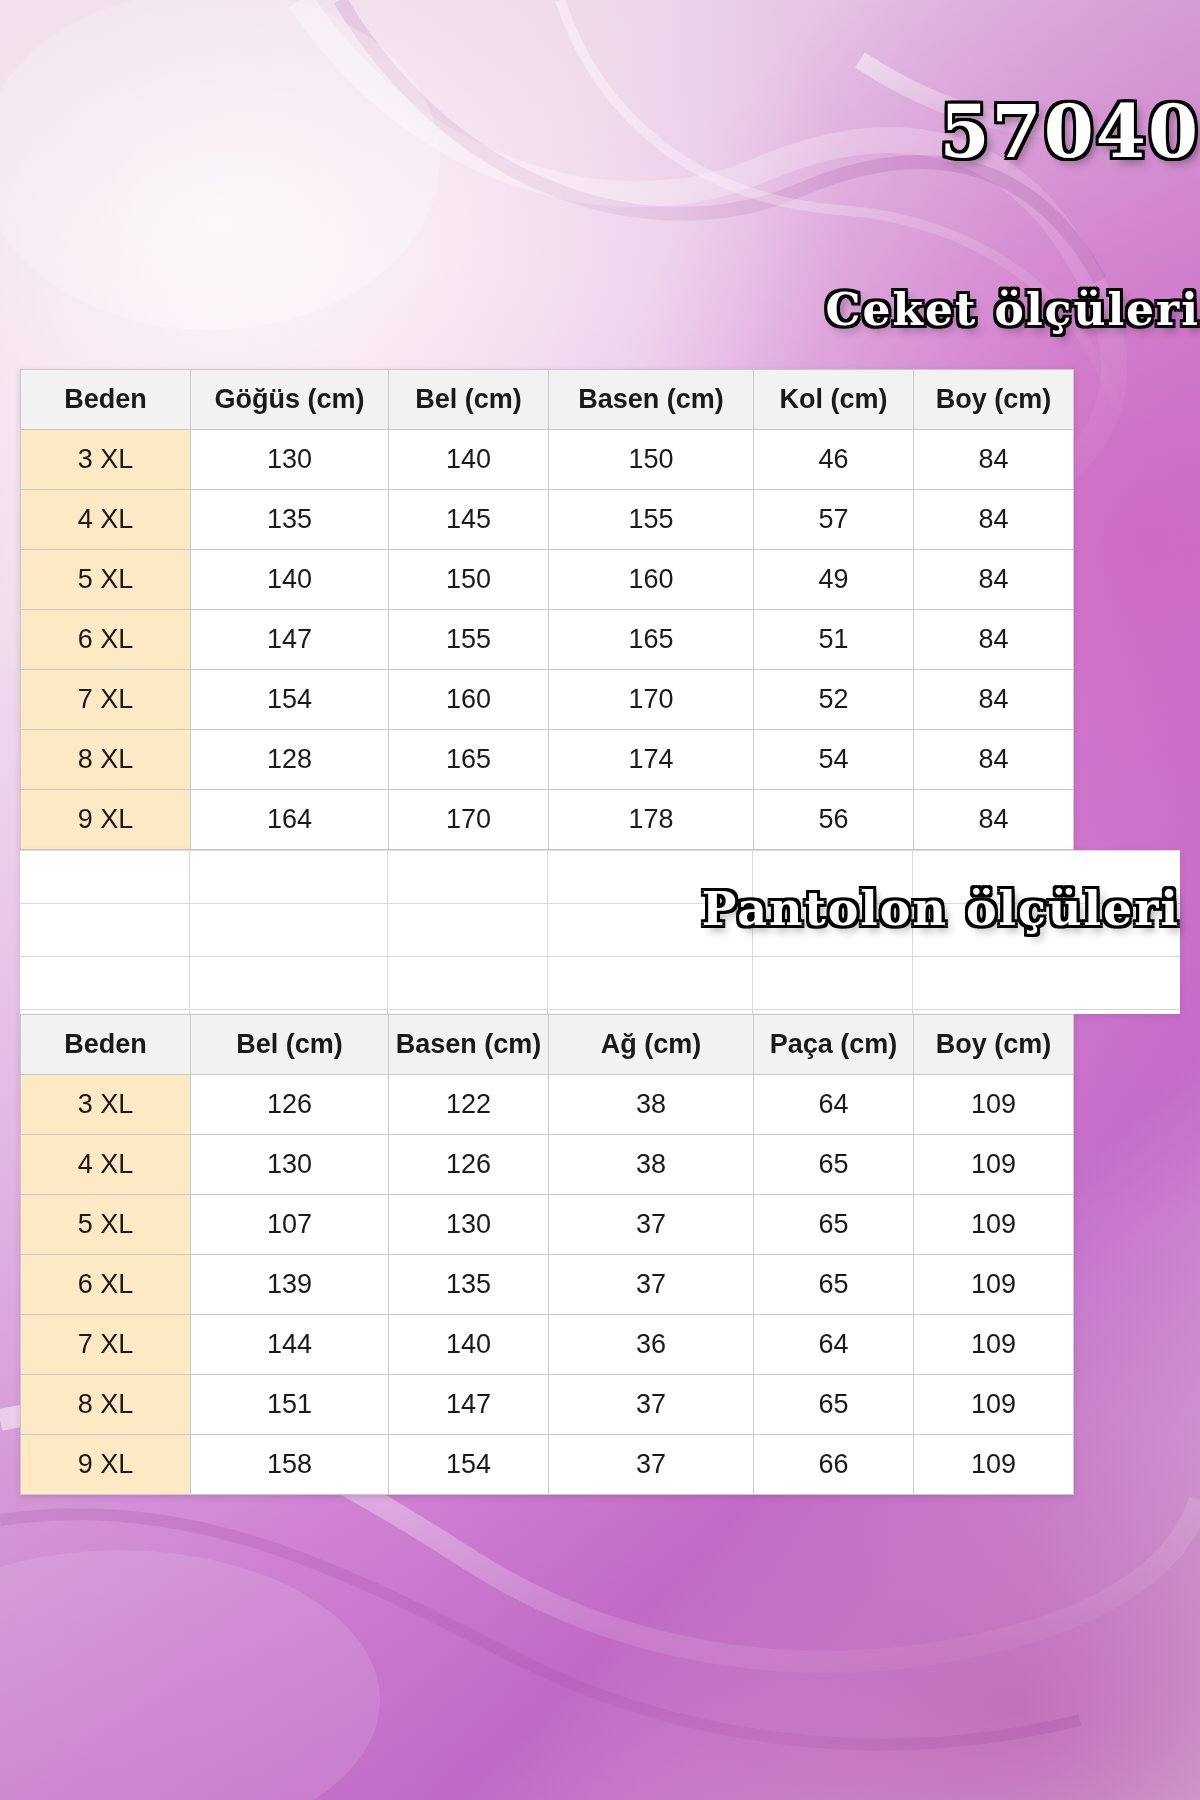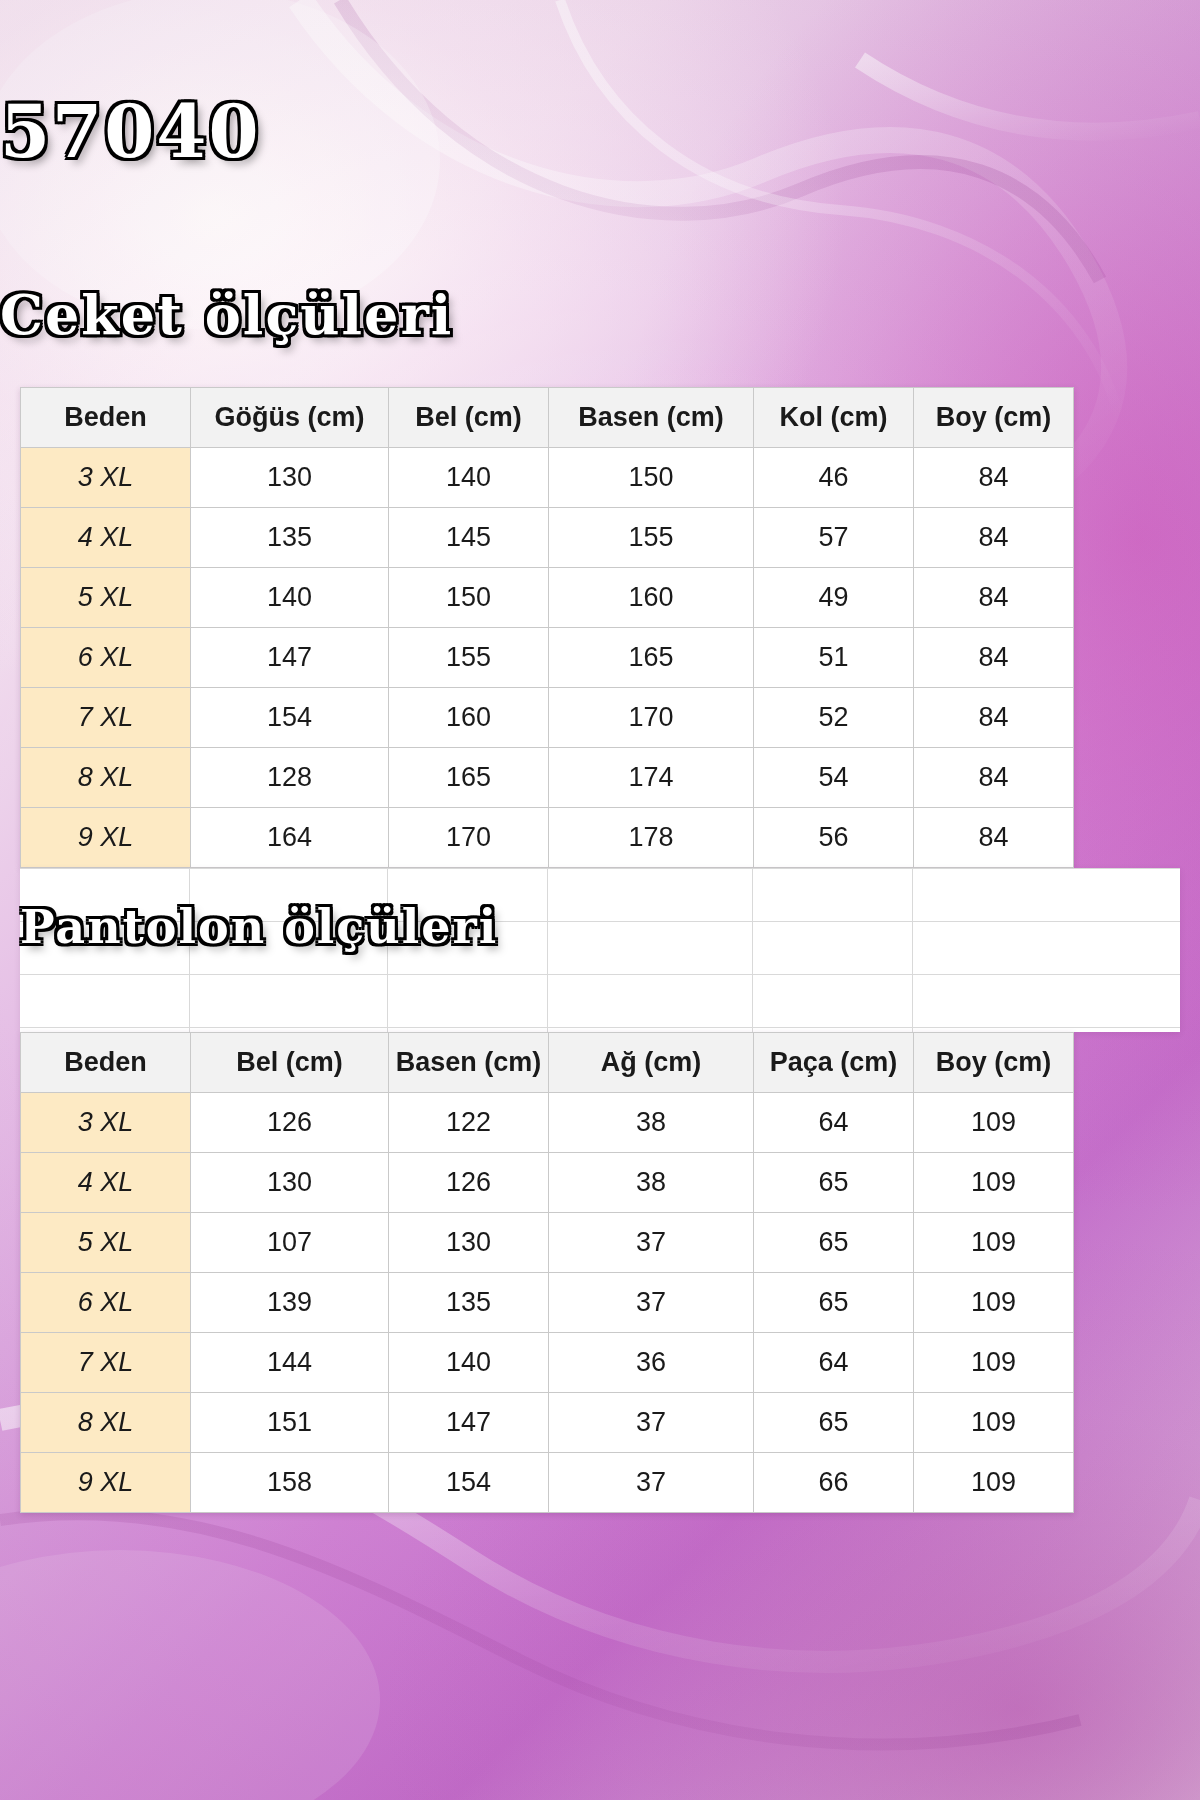--- a/index.html
+++ b/index.html
@@ -31,37 +31,37 @@
   }
   .vignette {
     position: absolute;
     inset: 0;
     background: radial-gradient(ellipse 1100px 1200px at 40% 45%, rgba(255,255,255,0.30) 0%, rgba(255,255,255,0.05) 45%, rgba(120,40,120,0.10) 100%);
     pointer-events: none;
   }
 
   .title {
     position: relative;
-    text-align: left;
+    text-align: right;
     font-family: "DejaVu Serif", serif;
     font-weight: bold;
     color: #ffffff;
     letter-spacing: 2px;
     text-shadow:
       -3px -3px 0 #000, 3px -3px 0 #000, -3px 3px 0 #000, 3px 3px 0 #000,
       -3px 0 0 #000, 3px 0 0 #000, 0 -3px 0 #000, 0 3px 0 #000,
       5px 6px 8px rgba(0,0,0,0.35);
   }
   #doc-title {
     font-size: 72px;
     padding-top: 48px;
     line-height: 1.0;
   }
   #section-title-1 {
-    font-size: 54px;
+    font-size: 44px;
     padding-top: 72px;
     line-height: 1.0;
   }
   #section-title-2 {
     font-size: 46px;
     line-height: 1.0;
     margin: 0;
   }
 
   .table-wrap {
@@ -88,21 +88,20 @@
     overflow: hidden;
   }
   table.size-table thead th {
     background: #f2f2f2;
     font-weight: bold;
     font-size: 27px;
   }
   table.size-table tbody td.size-cell {
     background: #fdeac4;
     font-weight: normal;
-    font-style: italic;
   }
   table.size-table thead th.size-cell {
     background: #f2f2f2;
   }
   
   col.c0 { width: 170px; }
   col.c1 { width: 198px; }
   col.c2 { width: 160px; }
   col.c3 { width: 205px; }
   col.c4 { width: 160px; }

